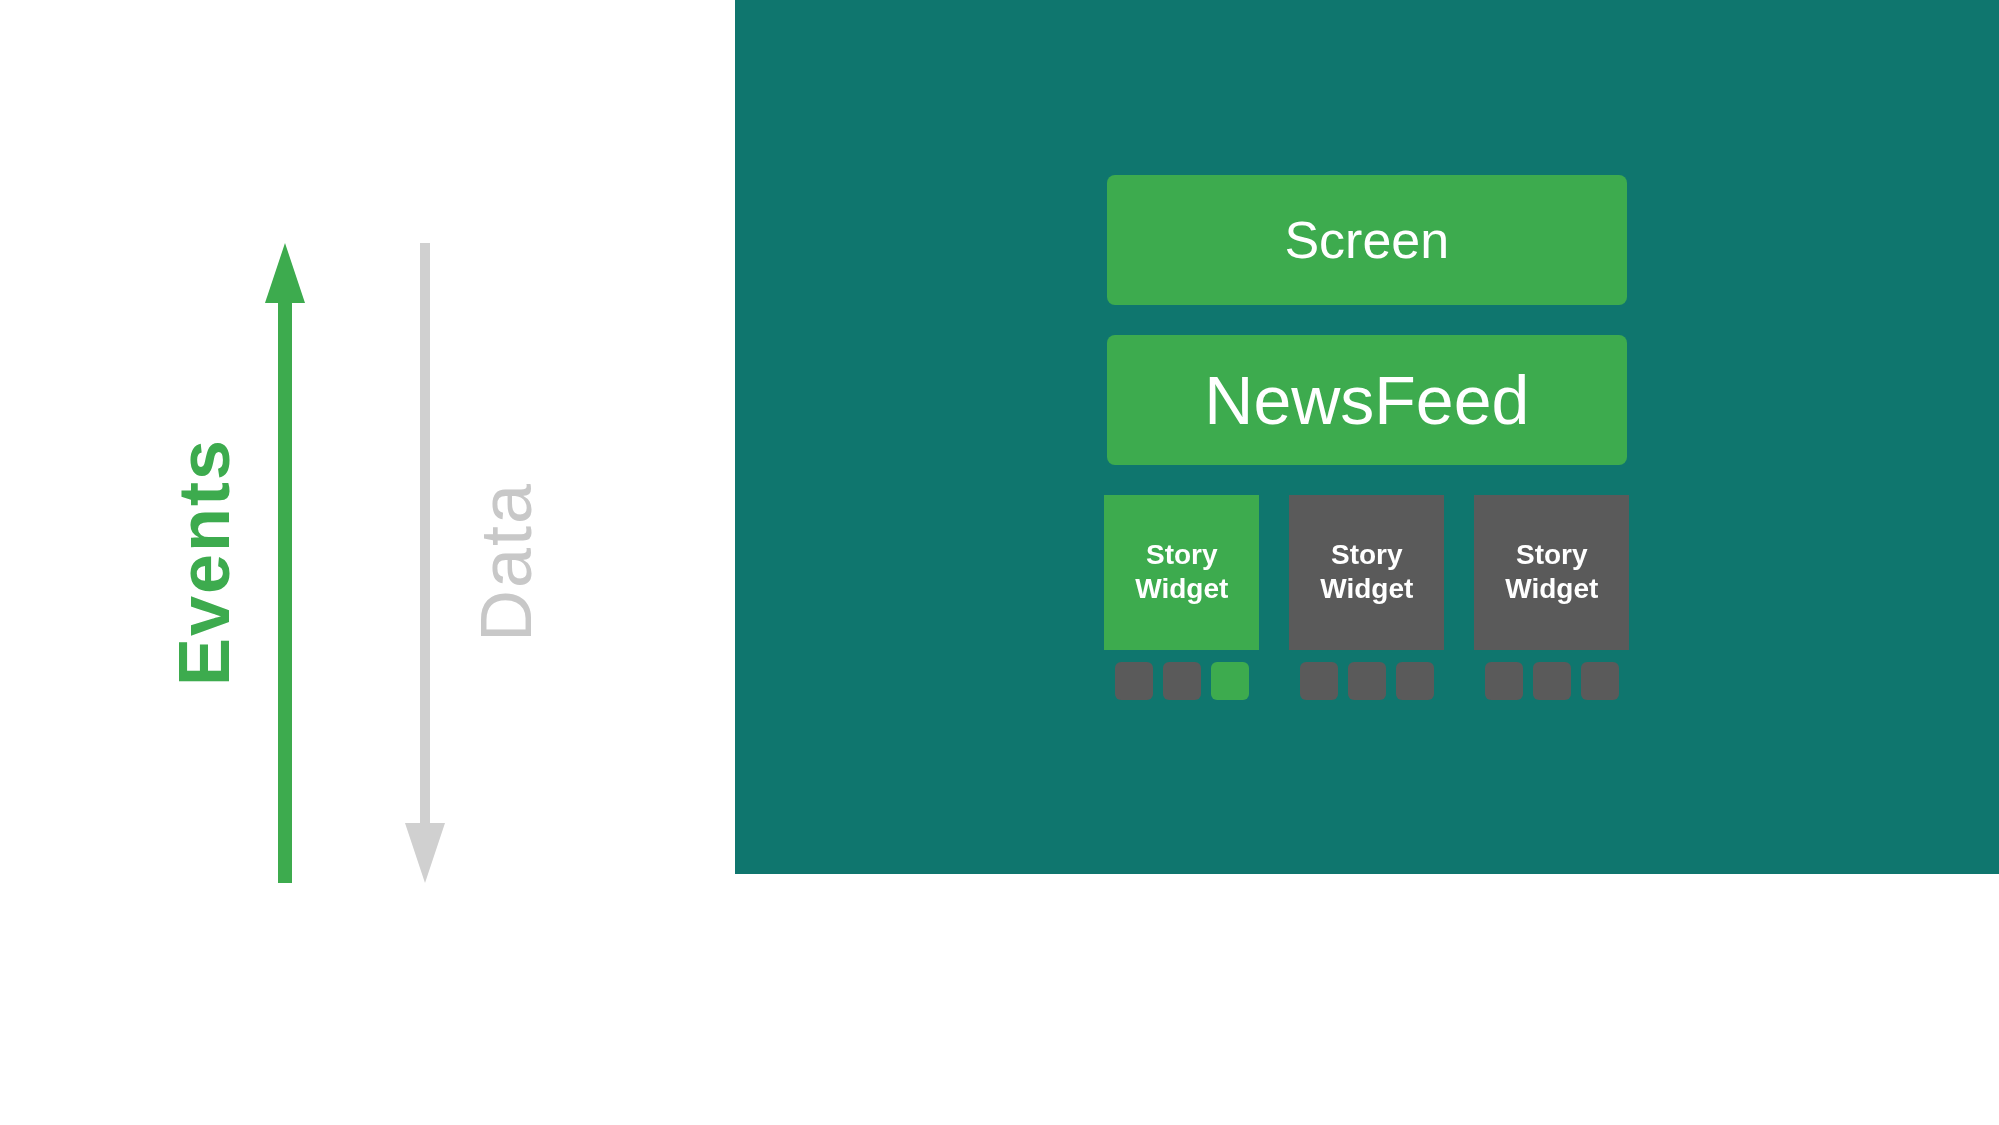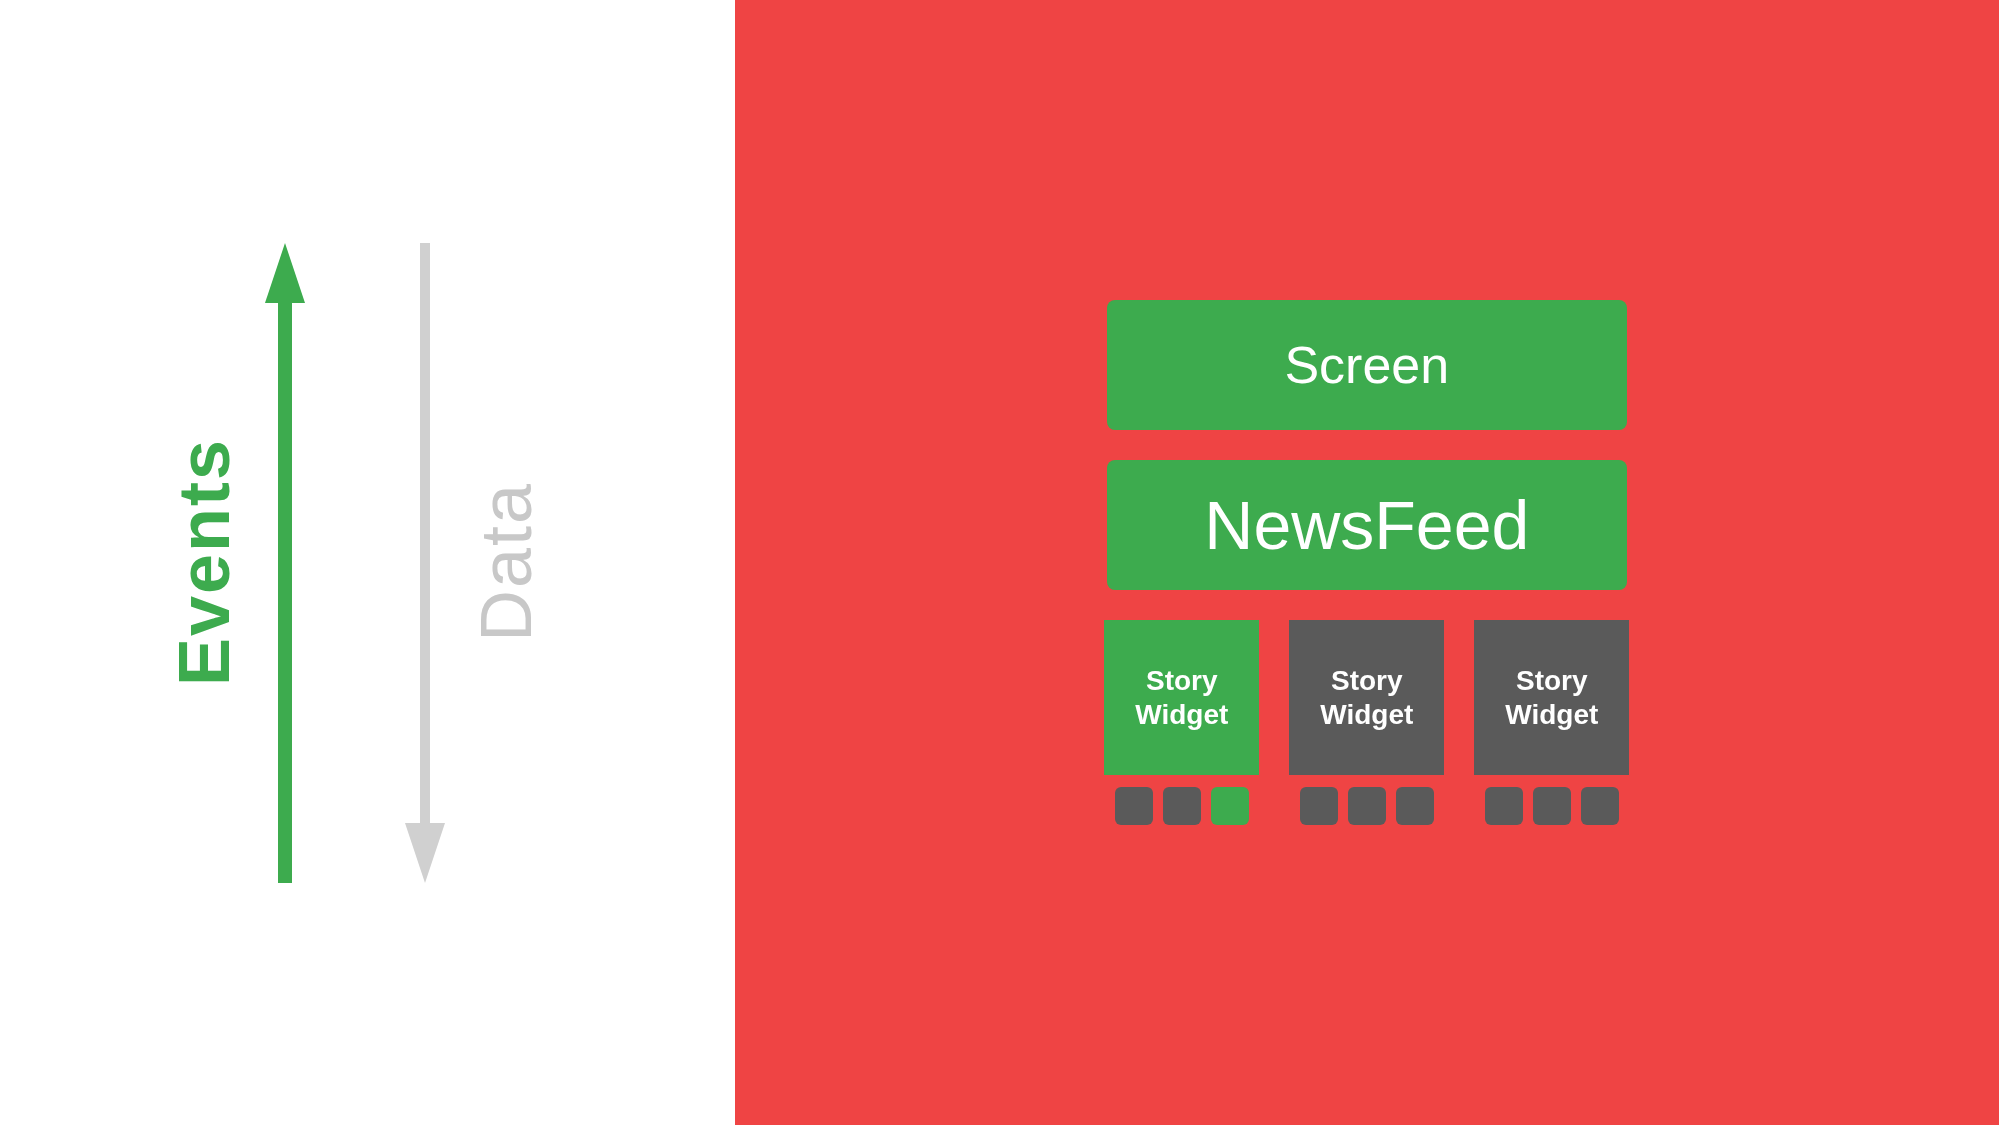--- a/index.html
+++ b/index.html
@@ -21,22 +21,22 @@
       height: 1125px;
       background: #ffffff;
       display: flex;
       align-items: center;
       justify-content: center;
       position: relative;
     }
 
     .right-panel {
       width: 1279px;
-      height: 1125px;
-      background: #ef4444;
+      height: 874px;
+      background: #0f766e;
       display: flex;
       flex-direction: column;
       align-items: center;
       justify-content: center;
       gap: 30px;
       padding: 60px 80px;
       margin-left: 24px;
     }
 
     

